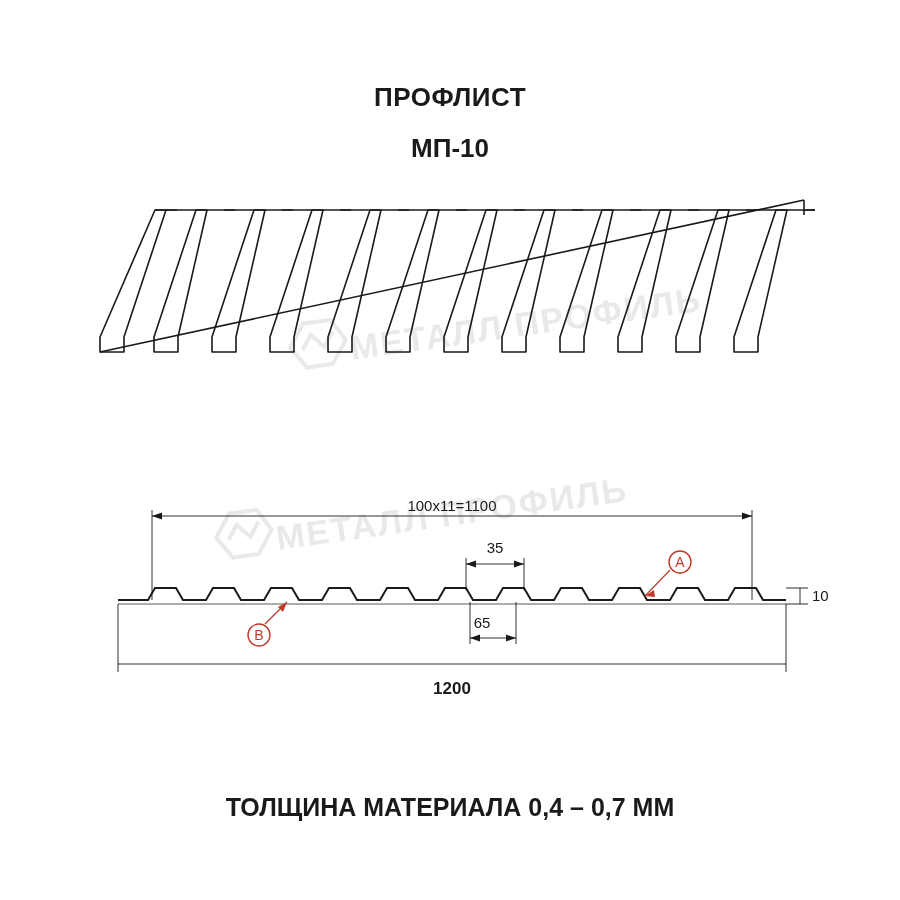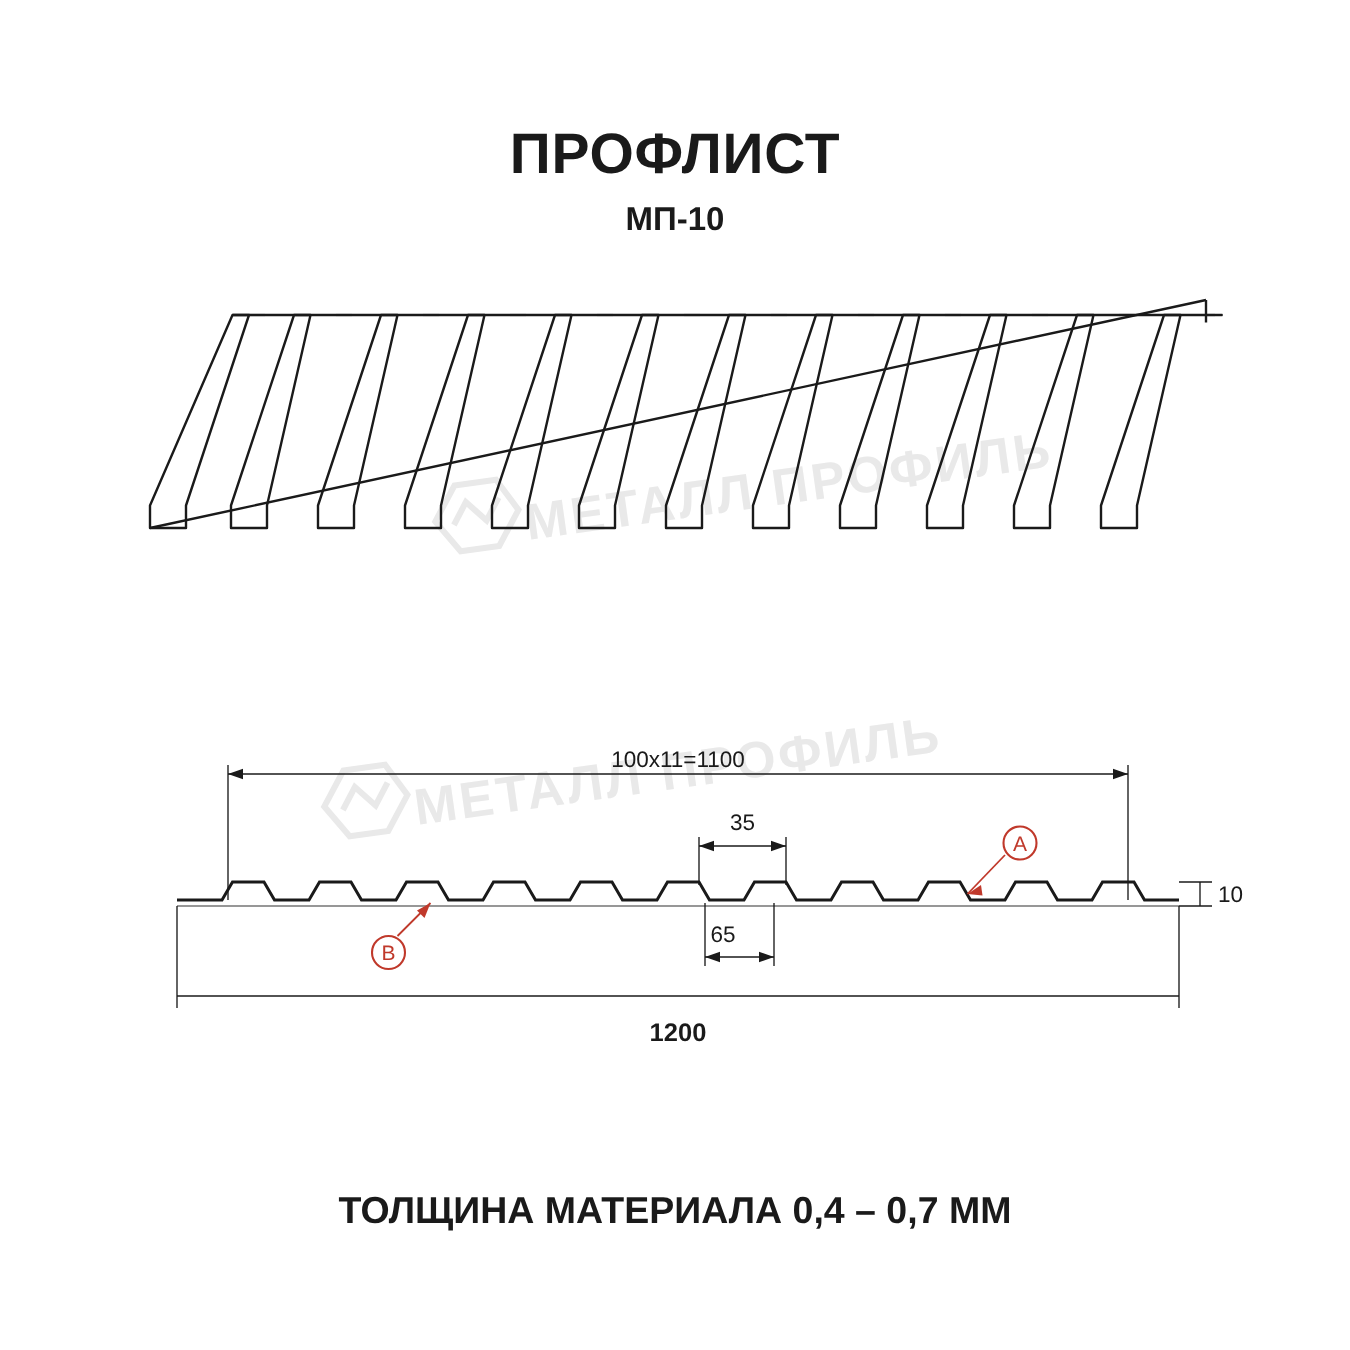--- a/index.html
+++ b/index.html
@@ -19,32 +19,32 @@
     position: relative;
     width: 900px;
     height: 900px;
   }
   .title {
     position: absolute;
     top: 82px;
     left: 0;
     width: 900px;
     text-align: center;
-    font-size: 38px;
+    font-size: 26px;
     font-weight: bold;
     letter-spacing: 0.5px;
     color: #1a1a1a;
   }
   .subtitle {
     position: absolute;
     top: 133px;
     left: 0;
     width: 900px;
     text-align: center;
-    font-size: 22px;
+    font-size: 26px;
     font-weight: bold;
     color: #1a1a1a;
   }
   .footer-note {
     position: absolute;
     top: 793px;
     left: 0;
     width: 900px;
     text-align: center;
     font-size: 25px;

